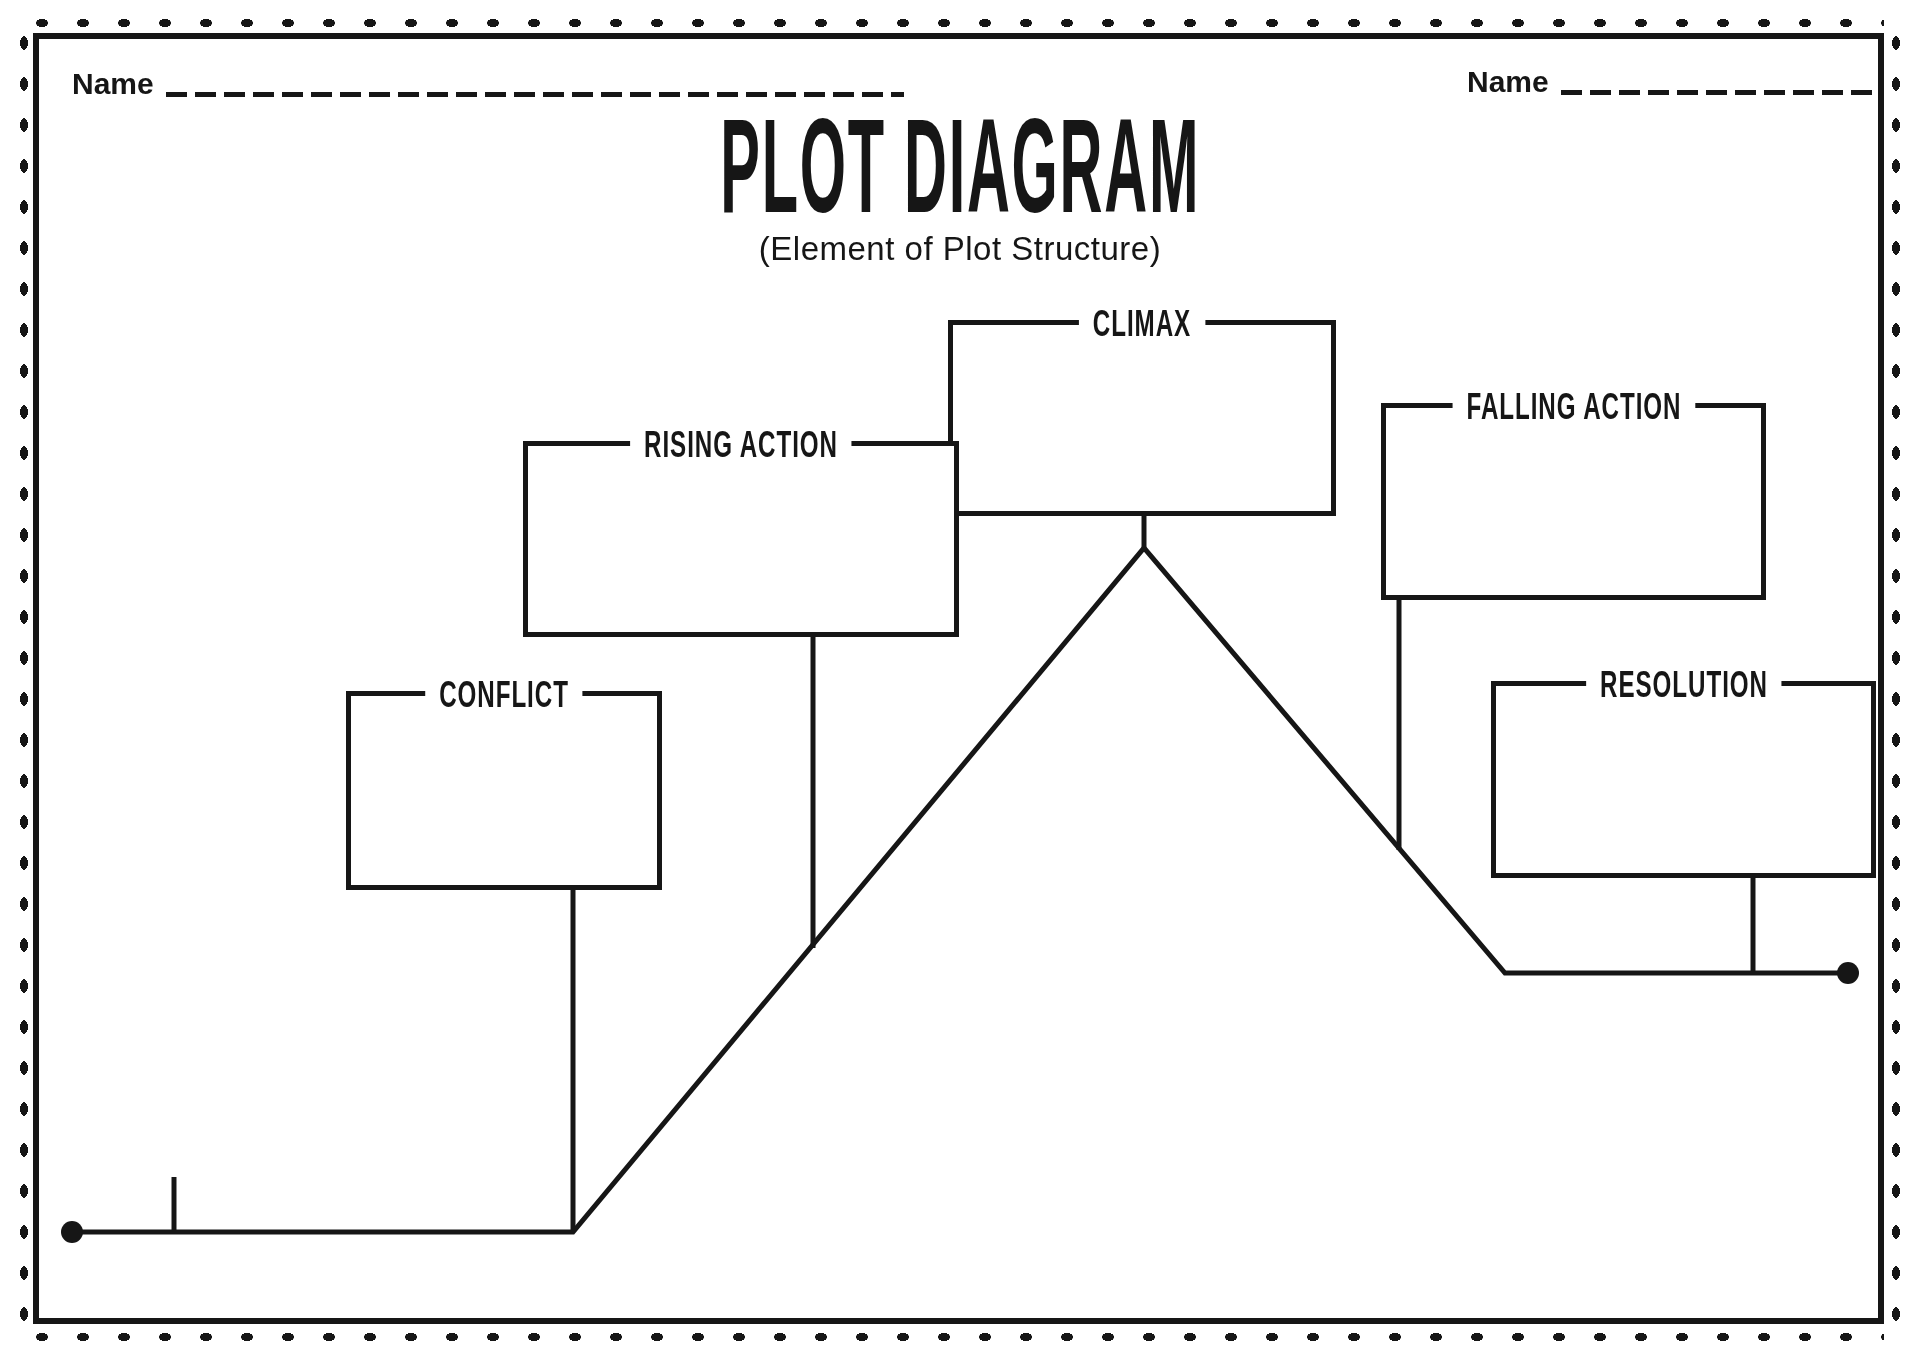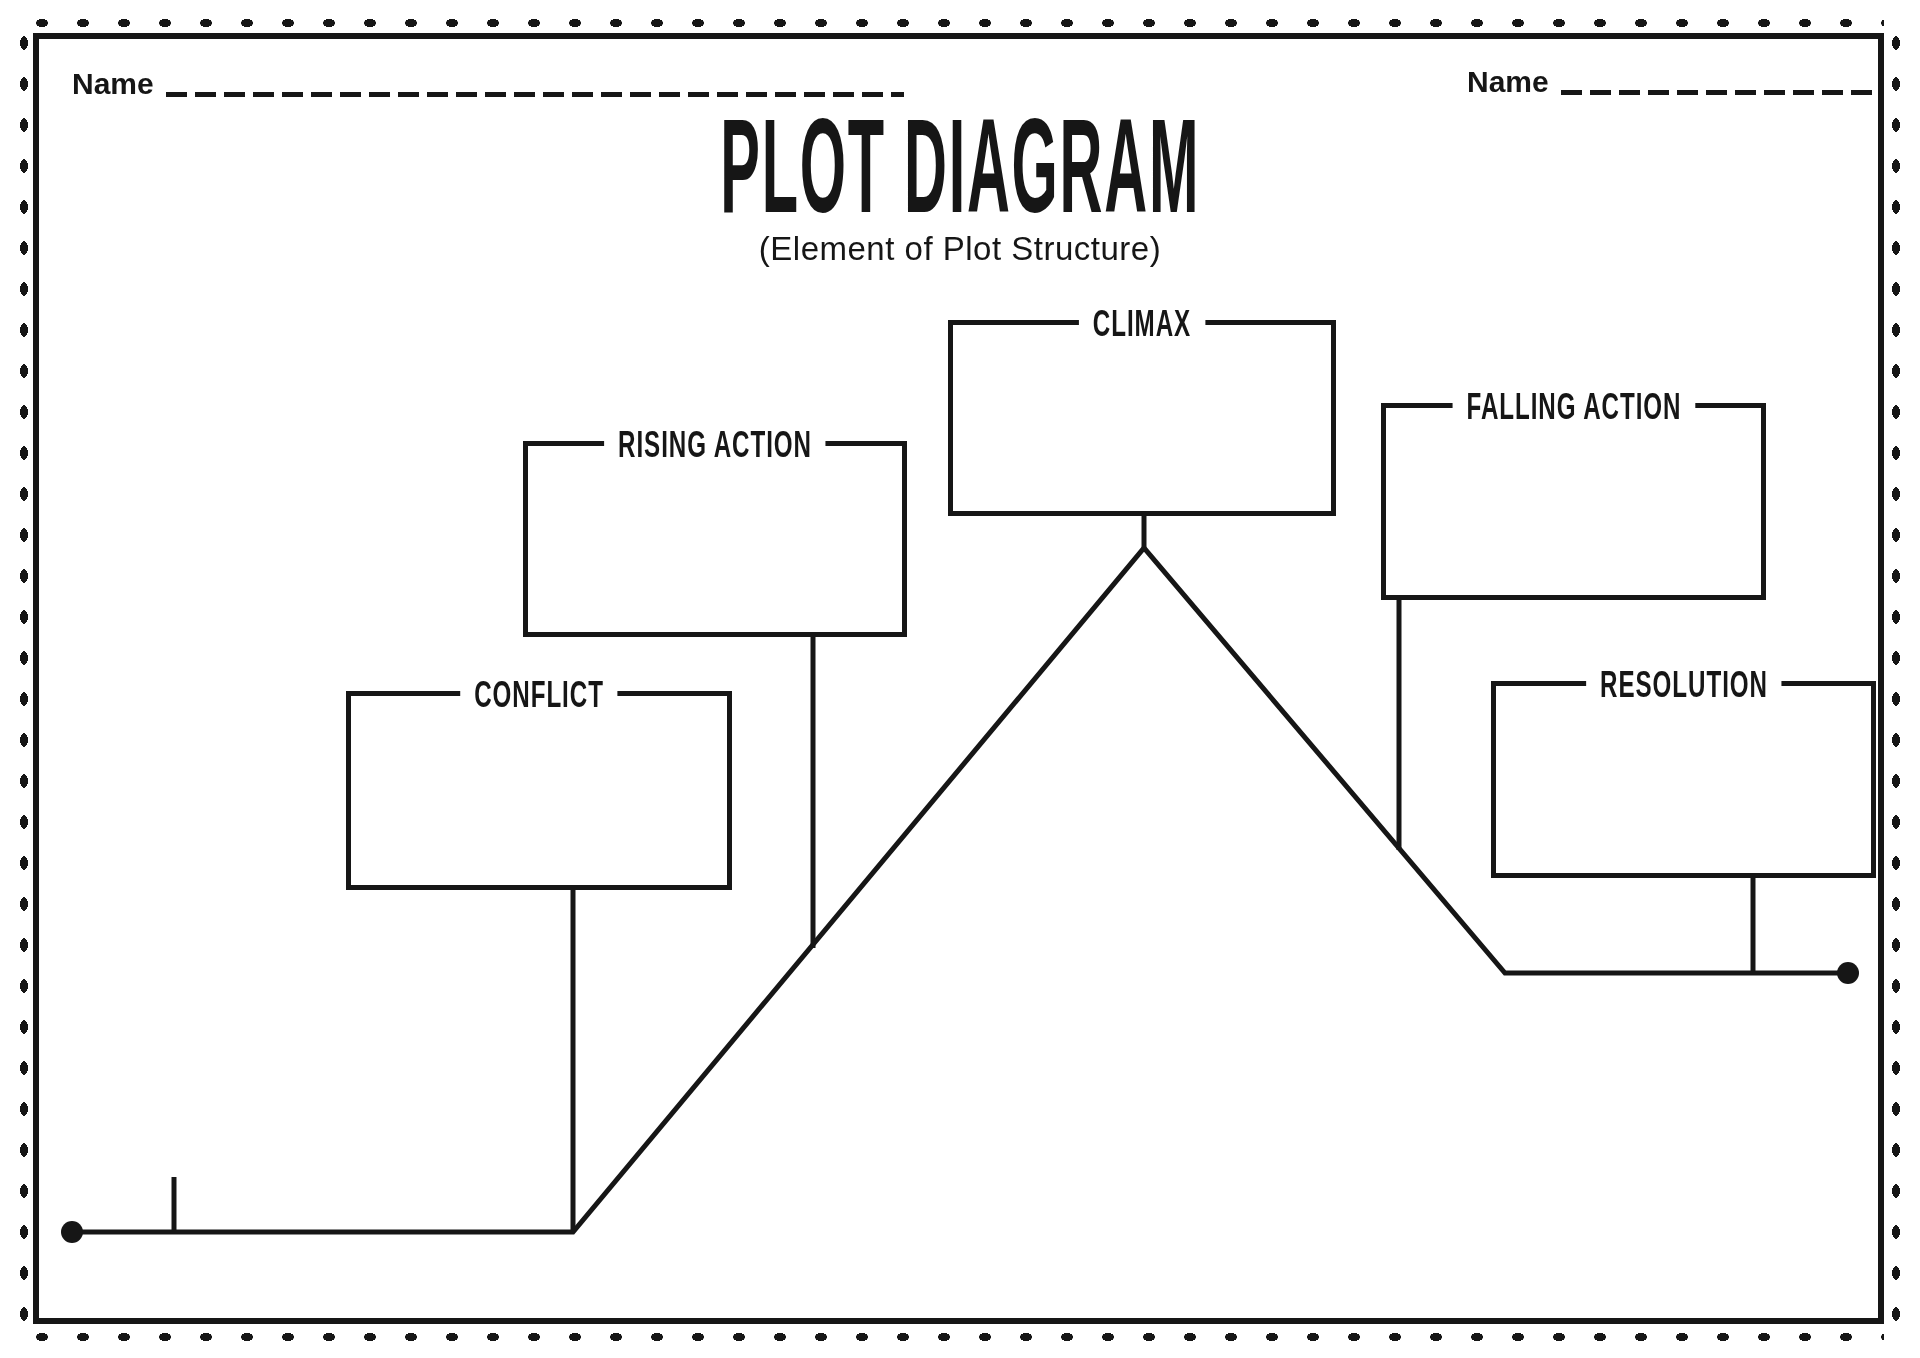--- a/index.html
+++ b/index.html
@@ -33,23 +33,23 @@
   .title-text{display:inline-block;font-size:70px;font-weight:bold;letter-spacing:2px;
     line-height:1;white-space:nowrap;transform:scale(0.85,1.9);transform-origin:50% 0;}
   .subtitle-wrap{position:absolute;left:0;right:0;top:230px;text-align:center;}
   .subtitle-text{display:inline-block;font-size:33px;font-weight:normal;letter-spacing:0.5px;}
   
   .plot-box{position:absolute;border:5px solid #161616;background:#ffffff;box-sizing:border-box;}
   .box-label{position:absolute;left:50%;top:0;transform:translate(-50%,-50%) scale(0.93,1.42);
     background:#ffffff;padding:0 15px;font-size:26px;font-weight:bold;letter-spacing:1px;
     white-space:nowrap;line-height:1.15;}
   .box-climax{left:948px;top:320px;width:388px;height:196px;}
-  .box-rising{left:523px;top:441px;width:384px;height:196px;}
+  .box-rising{left:523px;top:441px;width:436px;height:196px;}
   .box-falling{left:1361px;top:403px;width:385px;height:197px;margin-left:20px;}
-  .box-conflict{left:346px;top:691px;width:386px;height:199px;}
+  .box-conflict{left:346px;top:691px;width:316px;height:199px;}
   .box-resolution{left:1465px;top:681px;width:385px;height:197px;margin-left:26px;}
   .box-exposition{left:90px;top:981px;width:386px;height:197px;}
   
   .spine{position:absolute;left:0;top:0;width:1920px;height:1358px;pointer-events:none;}
   .spine polyline,.spine line{fill:none;stroke:#161616;stroke-width:5;}
   .spine circle{fill:#161616;stroke:none;}
 </style>
 </head>
 <body>
 

